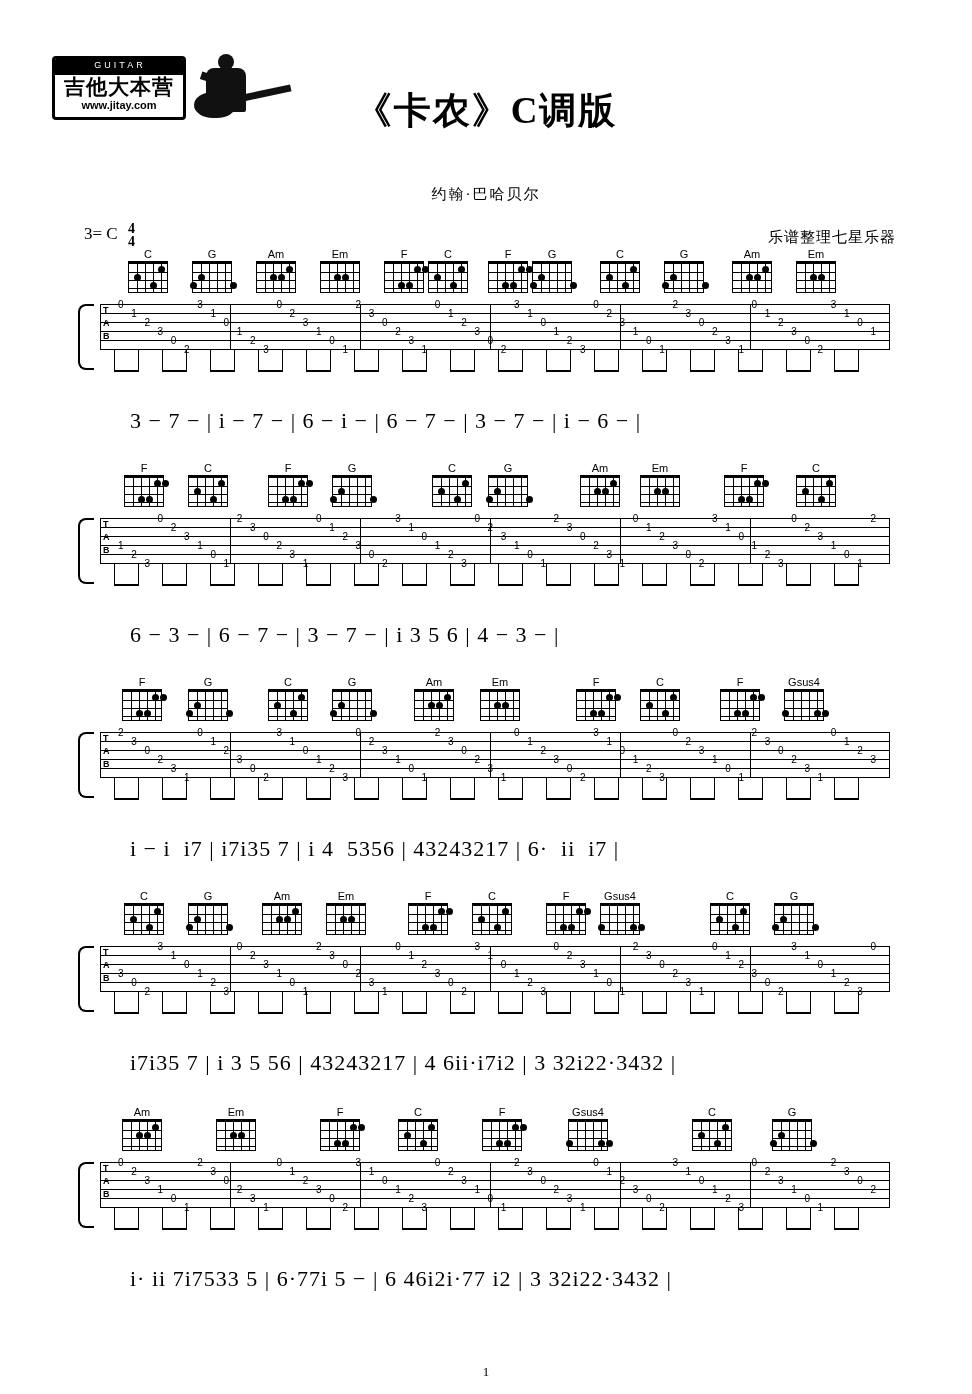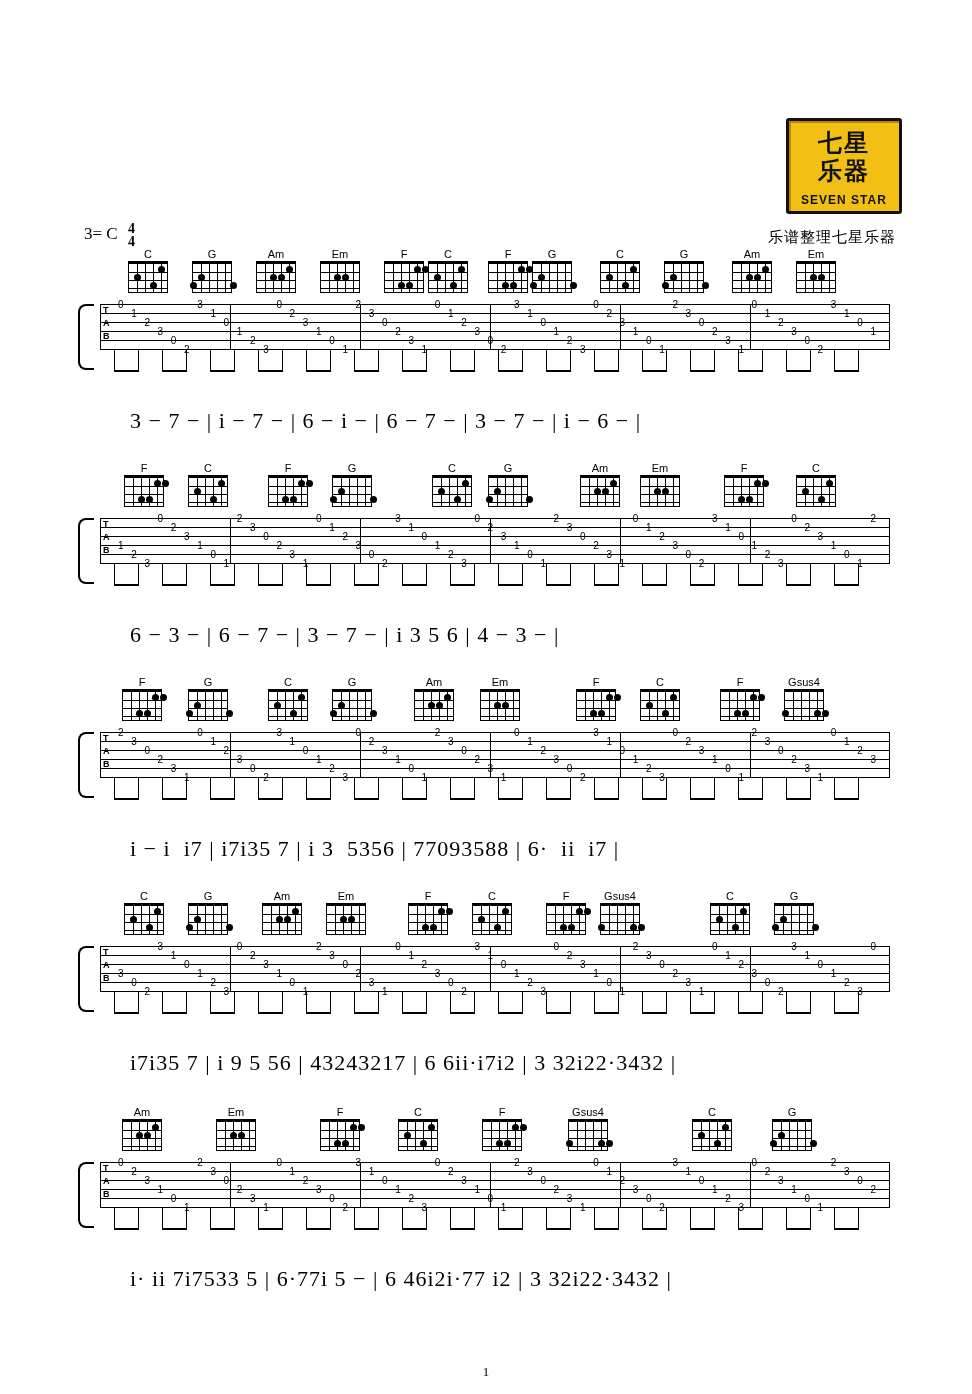--- a/index.html
+++ b/index.html
@@ -122,37 +122,49 @@
   .tabnums span{position:absolute;font-size:10px;font-family:"Liberation Sans",sans-serif;}
   .stemrow{position:absolute;left:0;width:790px;height:26px;}
   .stemrow i{position:absolute;top:0;width:1px;height:22px;background:#000;}
   .stemrow b.beam{position:absolute;height:2px;background:#000;}
 </style>
 </head>
 <body>
 
 <div class="sheet">
 
+  <div class="logo">
+    <div class="logo-box">
+      <div class="bar"></div>
+      <div class="logo-top-txt">GUITAR</div>
+      <div class="logo-cn">吉他大本营</div>
+      <div class="logo-url">www.jitay.com</div>
+    </div>
+    <div class="guitarist">
+      <div class="head"></div>
+        <div class="body"></div>
+      <div class="bodyg"></div>
+        <div class="neck"></div>
+        <div class="arm"></div>
+    </div>
+  </div>
 
+  <div class="title">《卡农》C调版</div>
+  <div class="composer">约翰·巴哈贝尔</div>
 
   <div class="keysig">
     <span>3= C</span>
     <span class="frac">
       <div>4</div>
       <div>4</div>
     </span>
   </div>
 
   <div class="credit">乐谱整理七星乐器</div>
 
-  <div class="seal">
-    <div class="s1">七星</div>
-    <div class="s2">乐器</div>
-    <div class="s3">SEVEN STAR</div>
-  </div>
 
   <div id="systems-root">
       <div class="system" style="top: 248px;">
         <div class="chordrow">
           <div class="chord" style="left: 125px;">
             <div class="nm">C</div>
             <div class="grid">
               <div class="v" style="left: 8px;"></div>
               <div class="v" style="left: 16px;"></div>
               <div class="v" style="left: 24px;"></div>
@@ -1025,21 +1037,21 @@
             <b class="beam" style="left: 398px; width: 25px; top: 20px;"></b>
             <b class="beam" style="left: 446px; width: 25px; top: 20px;"></b>
             <b class="beam" style="left: 494px; width: 25px; top: 20px;"></b>
             <b class="beam" style="left: 542px; width: 25px; top: 20px;"></b>
             <b class="beam" style="left: 590px; width: 25px; top: 20px;"></b>
             <b class="beam" style="left: 638px; width: 25px; top: 20px;"></b>
             <b class="beam" style="left: 686px; width: 25px; top: 20px;"></b>
             <b class="beam" style="left: 734px; width: 25px; top: 20px;"></b>
           </div>
         </div>
-        <div class="numline" style="top: 160px; left: 130px;">i − i  i7 | i7i35 7 | i 3  5356 | 77093588 | 6·  ii  i7 |</div>
+        <div class="numline" style="top: 160px; left: 130px;">i − i  i7 | i7i35 7 | i 4  5356 | 43243217 | 6·  ii  i7 |</div>
       </div>
       <div class="system" style="top: 890px;">
         <div class="chordrow">
           <div class="chord" style="left: 121px;">
             <div class="nm">C</div>
             <div class="grid">
               <div class="v" style="left: 8px;"></div>
               <div class="v" style="left: 16px;"></div>
               <div class="v" style="left: 24px;"></div>
               <div class="v" style="left: 32px;"></div>
@@ -1310,21 +1322,21 @@
             <b class="beam" style="left: 398px; width: 25px; top: 20px;"></b>
             <b class="beam" style="left: 446px; width: 25px; top: 20px;"></b>
             <b class="beam" style="left: 494px; width: 25px; top: 20px;"></b>
             <b class="beam" style="left: 542px; width: 25px; top: 20px;"></b>
             <b class="beam" style="left: 590px; width: 25px; top: 20px;"></b>
             <b class="beam" style="left: 638px; width: 25px; top: 20px;"></b>
             <b class="beam" style="left: 686px; width: 25px; top: 20px;"></b>
             <b class="beam" style="left: 734px; width: 25px; top: 20px;"></b>
           </div>
         </div>
-        <div class="numline" style="top: 160px; left: 130px;">i7i35 7 | i 9 5 56 | 43243217 | 6 6ii·i7i2 | 3 32i22·3432 |</div>
+        <div class="numline" style="top: 160px; left: 130px;">i7i35 7 | i 3 5 56 | 43243217 | 4 6ii·i7i2 | 3 32i22·3432 |</div>
       </div>
       <div class="system" style="top: 1106px;">
         <div class="chordrow">
           <div class="chord" style="left: 119px;">
             <div class="nm">Am</div>
             <div class="grid">
               <div class="v" style="left: 8px;"></div>
               <div class="v" style="left: 16px;"></div>
               <div class="v" style="left: 24px;"></div>
               <div class="v" style="left: 32px;"></div>

